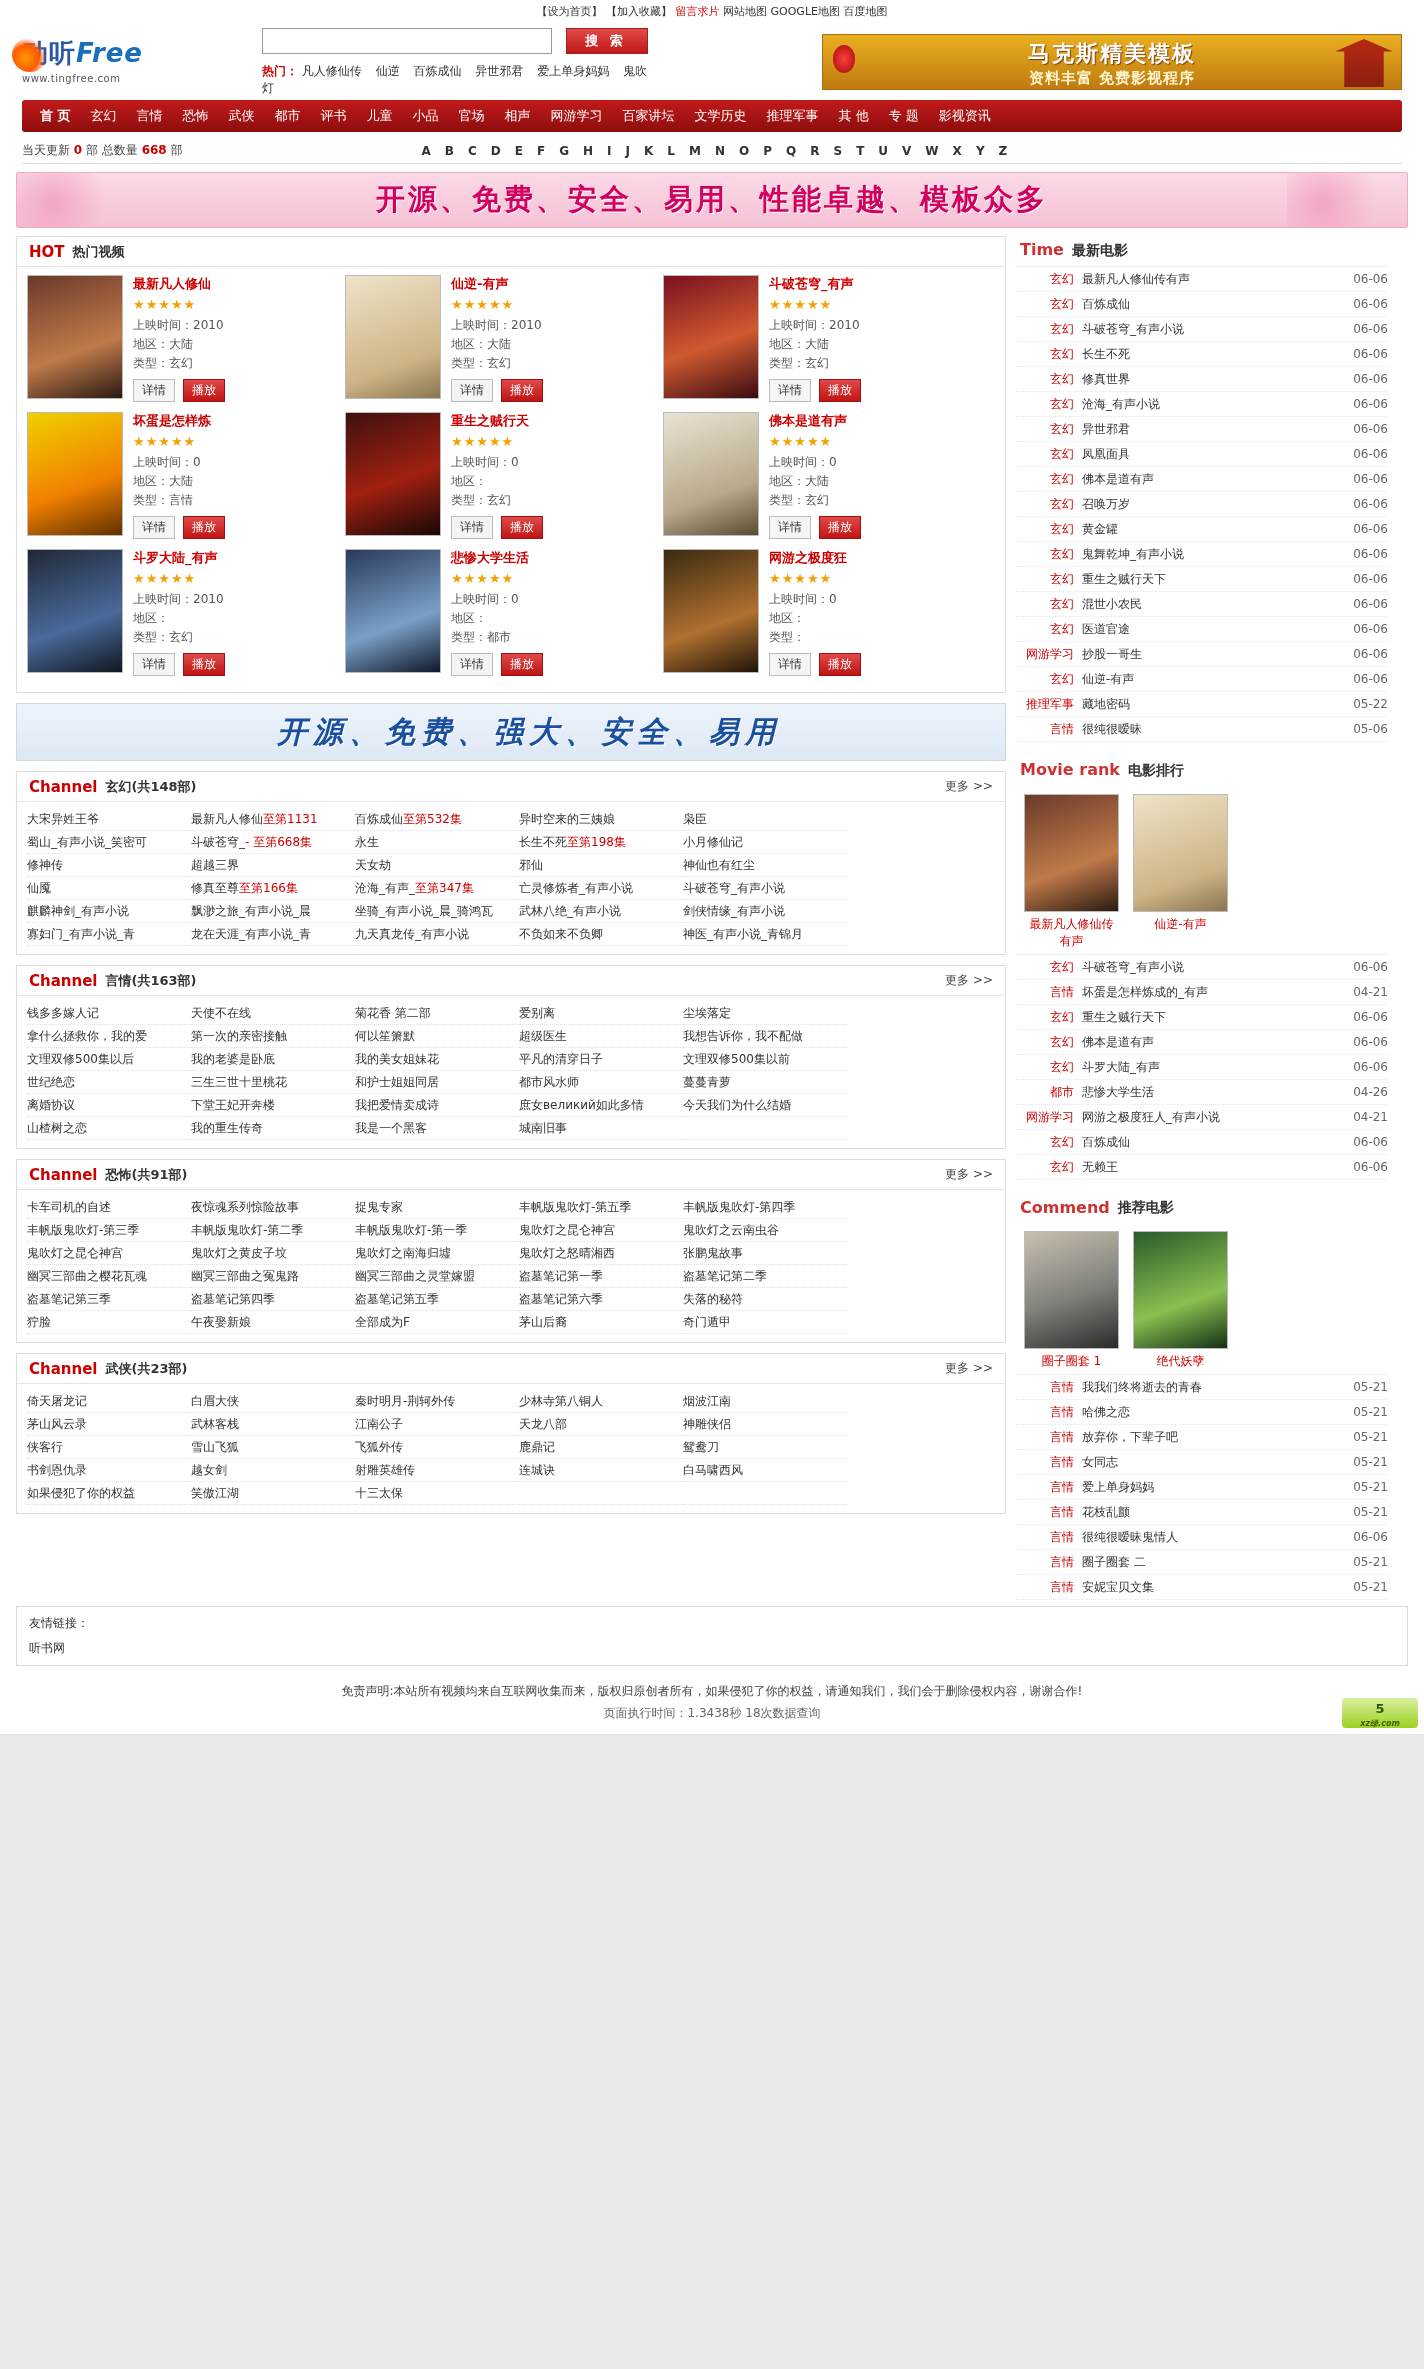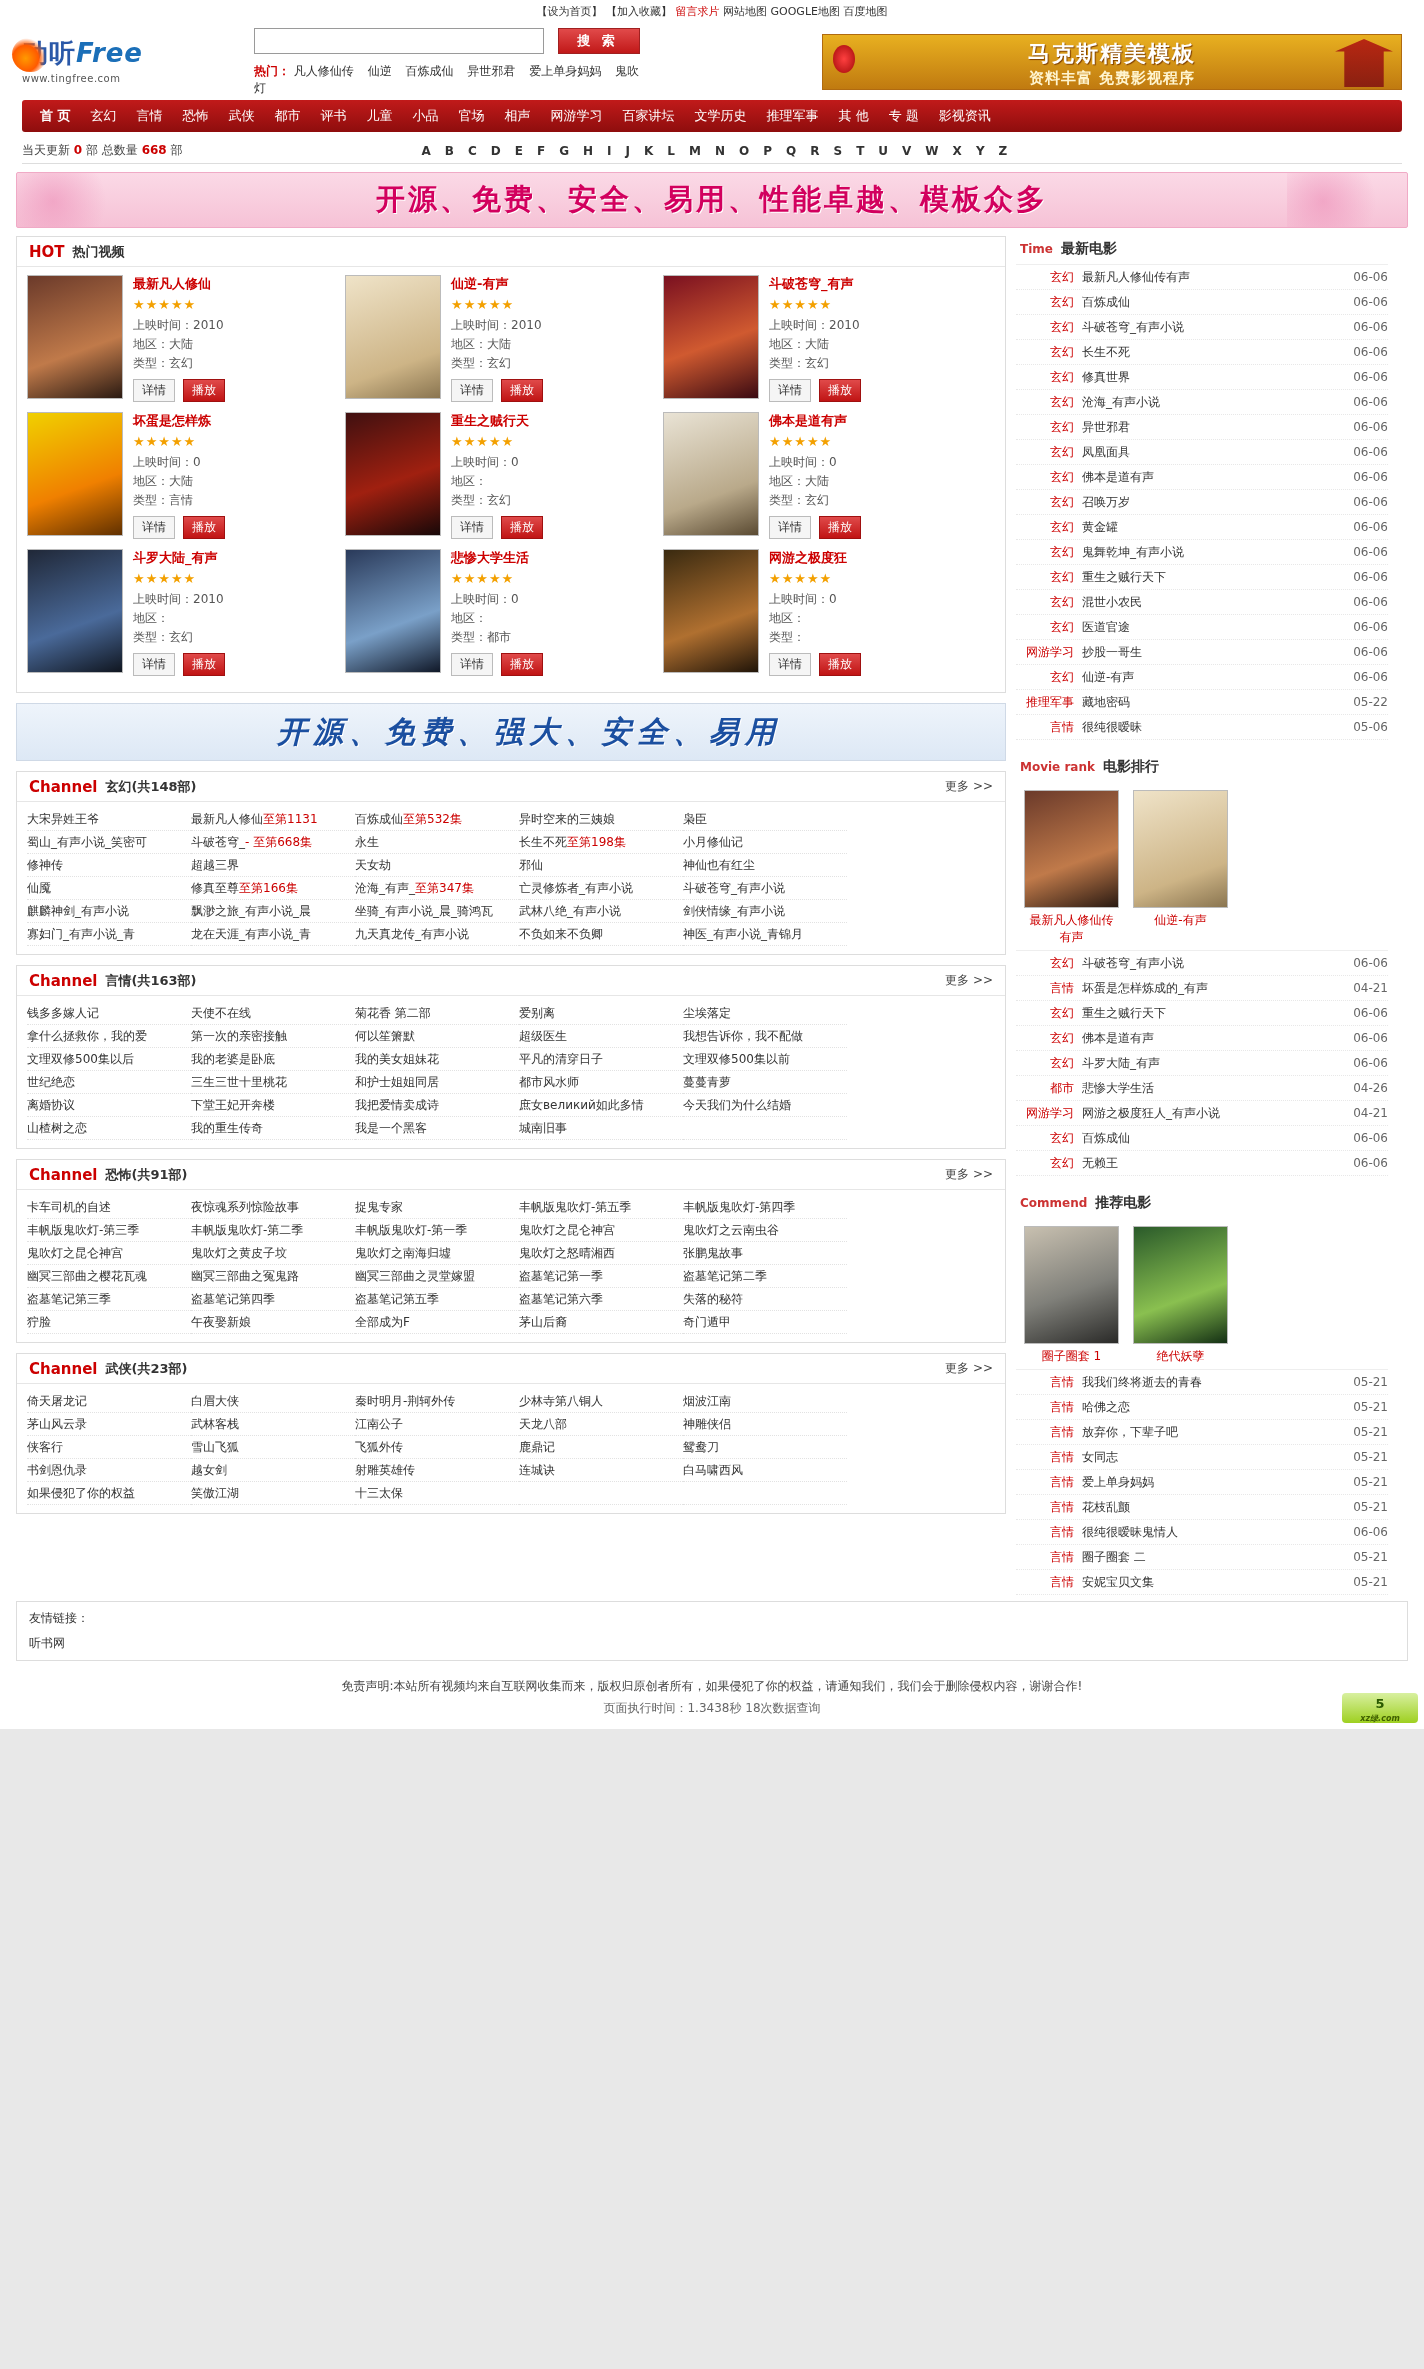--- a/index.html
+++ b/index.html
@@ -22,21 +22,21 @@
   .logo { width: 200px; height: 52px; position: relative; }
   .logo .logo-main { font-size: 26px; font-weight: bold; color: #1b4fa0; letter-spacing: 1px; }
   .logo .logo-main .cn { color: #2a58a8; }
   .logo .logo-main .free { color: #1b6fb8; font-style: italic; }
   .logo .logo-url { font-size: 10px; color: #555; letter-spacing: .5px; margin-top: 2px; }
   .logo .flame {
     position: absolute; left: -10px; top: 2px; width: 34px; height: 34px;
     background: radial-gradient(circle at 40% 60%, #ff9a00 0%, #ff5a00 45%, rgba(255,90,0,0) 70%);
     border-radius: 50% 50% 45% 55%;
   }
-  .search-area { margin-left: 32px; width: 400px; }
+  .search-area { margin-left: 40px; width: 400px; }
   .search-row { display: flex; }
   .search-input {
     width: 290px; height: 26px; border: 1px solid #9a9a9a; padding: 2px 6px;
     font-size: 12px; outline: none;
   }
   .search-btn {
     margin-left: 14px; width: 82px; height: 26px; border: 1px solid #a02020;
     background: linear-gradient(#e14a4a, #c11818);
     color: #fff; font-size: 13px; font-weight: bold; cursor: pointer;
     letter-spacing: 4px; padding-left: 4px;
@@ -167,21 +167,21 @@
   .chan-body .cell {
     width: 164px; line-height: 22px; font-size: 12px; color: #333;
     white-space: nowrap; overflow: hidden; text-overflow: ellipsis;
     border-bottom: 1px dotted #e2e2e2; padding-right: 6px;
   }
   .chan-body .cell a { color: #333; text-decoration: none; }
   .chan-body .cell .ep { color: #c00; }
 
   
   .rank-head { display: flex; align-items: baseline; padding: 4px 0 6px 4px; }
-  .rank-head .en { color: #c33; font-weight: bold; font-size: 12px; margin-right: 8px; }
+  .rank-head .en { color: #c33; font-weight: bold; font-size: 16px; margin-right: 8px; }
   .rank-head .cn { color: #333; font-weight: bold; font-size: 14px; }
 
   .r-list { border-top: 1px solid #eee; }
   .r-item {
     display: flex; align-items: center; font-size: 12px; line-height: 24px;
     border-bottom: 1px dotted #e8e8e8;
   }
   .r-cat { color: #c00; width: 66px; flex: none; text-align: right; padding-right: 8px; }
   .r-name { color: #333; text-decoration: none; flex: 1; white-space: nowrap; overflow: hidden; text-overflow: ellipsis; }
   .r-date { color: #666; width: 46px; flex: none; text-align: right; }

